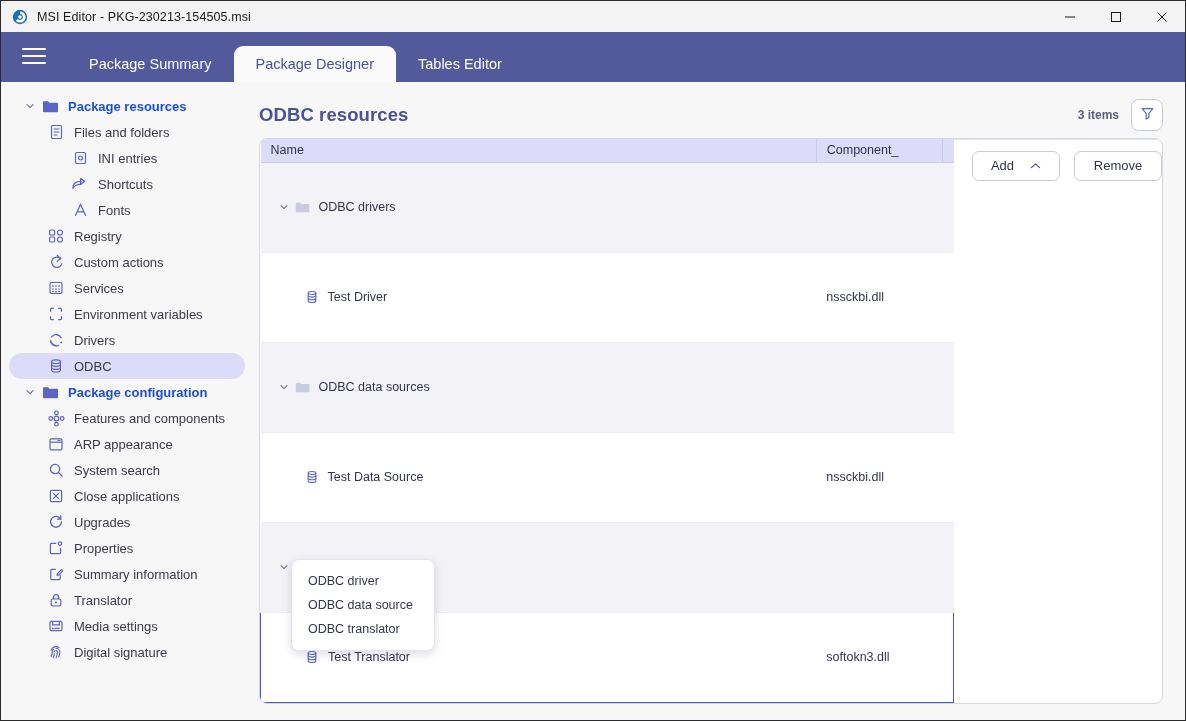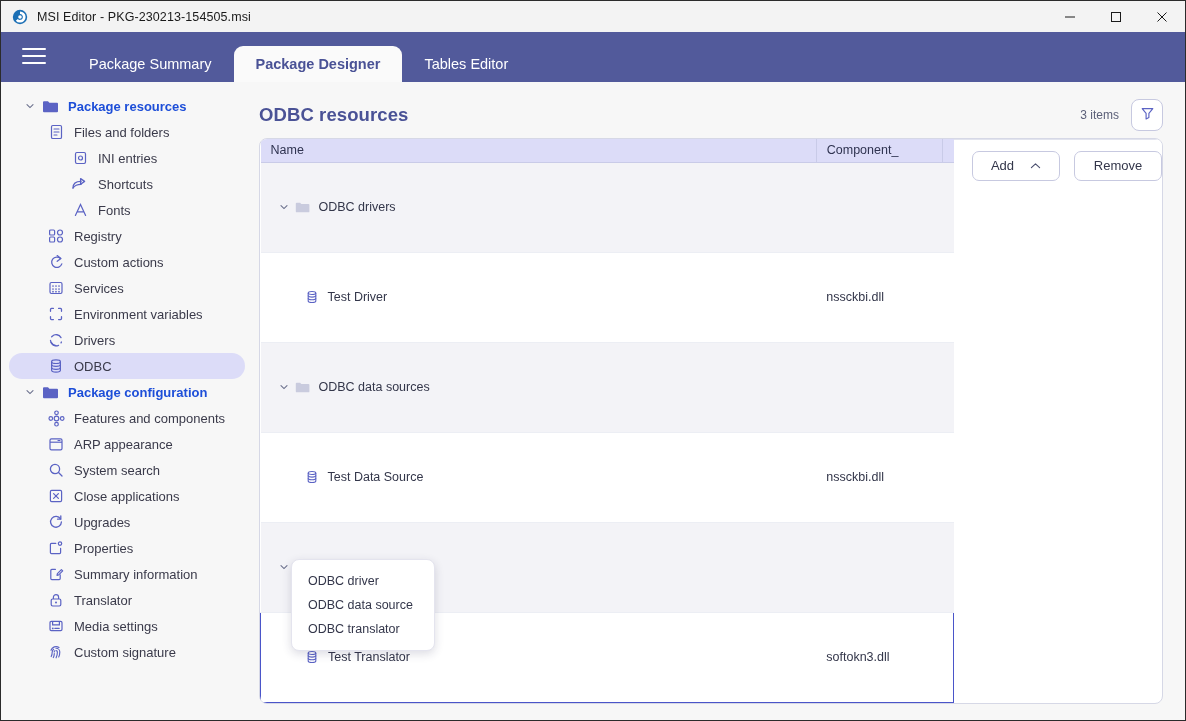--- a/index.html
+++ b/index.html
@@ -58,21 +58,21 @@
     height: 36px;
     padding: 0 22px;
     display: flex; align-items: center; justify-content: center;
     font-size: 14.5px; color: #ffffff;
     cursor: pointer;
     white-space: nowrap;
   }
   .tab.active {
     background: #fafafa;
     color: #4a5296;
-    font-weight: bold;
+    font-weight: normal;
     border-radius: 9px 9px 0 0;
     height: 36px;
   }
 
   
   .body-area {
     flex: 1;
     display: flex;
     background: #f7f7f7;
     overflow: hidden;
@@ -125,21 +125,21 @@
   .content-head {
     display: flex; align-items: center;
     height: 46px; min-height: 46px;
     margin-top: 10px;
   }
   .page-title {
     font-size: 18.5px; color: #4a5296; font-weight: bold;
     letter-spacing: .1px;
   }
   .head-right { margin-left: auto; display: flex; align-items: center; gap: 12px; }
-  .item-count { font-size: 12px; color: #5b5f78; }
+  .item-count { font-size: 12px; color: #5b5f78; font-weight: bold; }
   .filter-btn {
     width: 32px; height: 32px;
     border: 1px solid #c7c9e0;
     border-radius: 8px;
     background: #ffffff;
     display: flex; align-items: center; justify-content: center;
     cursor: pointer;
   }
 
   .panel {
@@ -546,21 +546,21 @@
               <g fill="none" stroke="#5b63c4" stroke-width="1.15" stroke-linecap="round">
                 <path d="M8 4.2a3.8 3.8 0 0 1 3.8 3.8c0 2-.4 3.6-1.1 5"></path>
                 <path d="M8 6.6A1.4 1.4 0 0 1 9.4 8c0 2.3-.5 4.3-1.3 5.8"></path>
                 <path d="M5.6 5.3A3.8 3.8 0 0 0 4.2 8c0 1.8-.3 3.3-1 4.6"></path>
                 <path d="M6.2 8a1.8 1.8 0 0 1 .4-1.1"></path>
                 <path d="M6.3 9.6c-.1 1.7-.5 3-1 4"></path>
                 <path d="M3 6.3A5.4 5.4 0 0 1 11 3.4"></path>
               </g>
             </svg>
         </span>
-        <span class="ti-label">Custom signature</span>
+        <span class="ti-label">Digital signature</span>
       </div>
     </div>
 
     <div class="content">
 
       <div class="content-head">
         <div class="page-title">ODBC resources</div>
         <div class="head-right">
           <span class="item-count">3 items</span>
           <div class="filter-btn">

